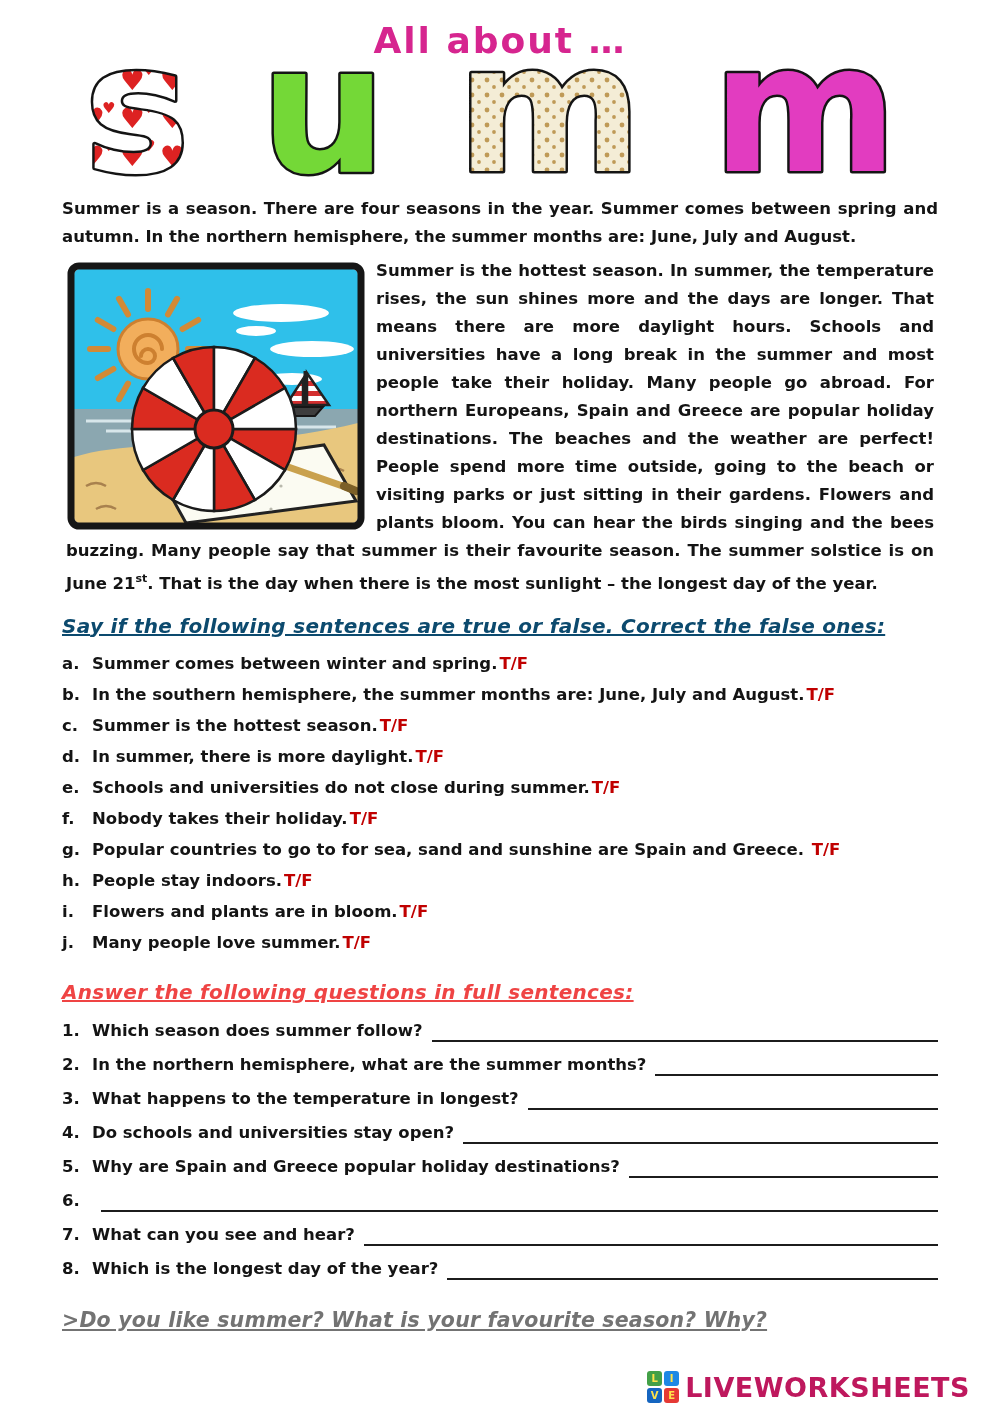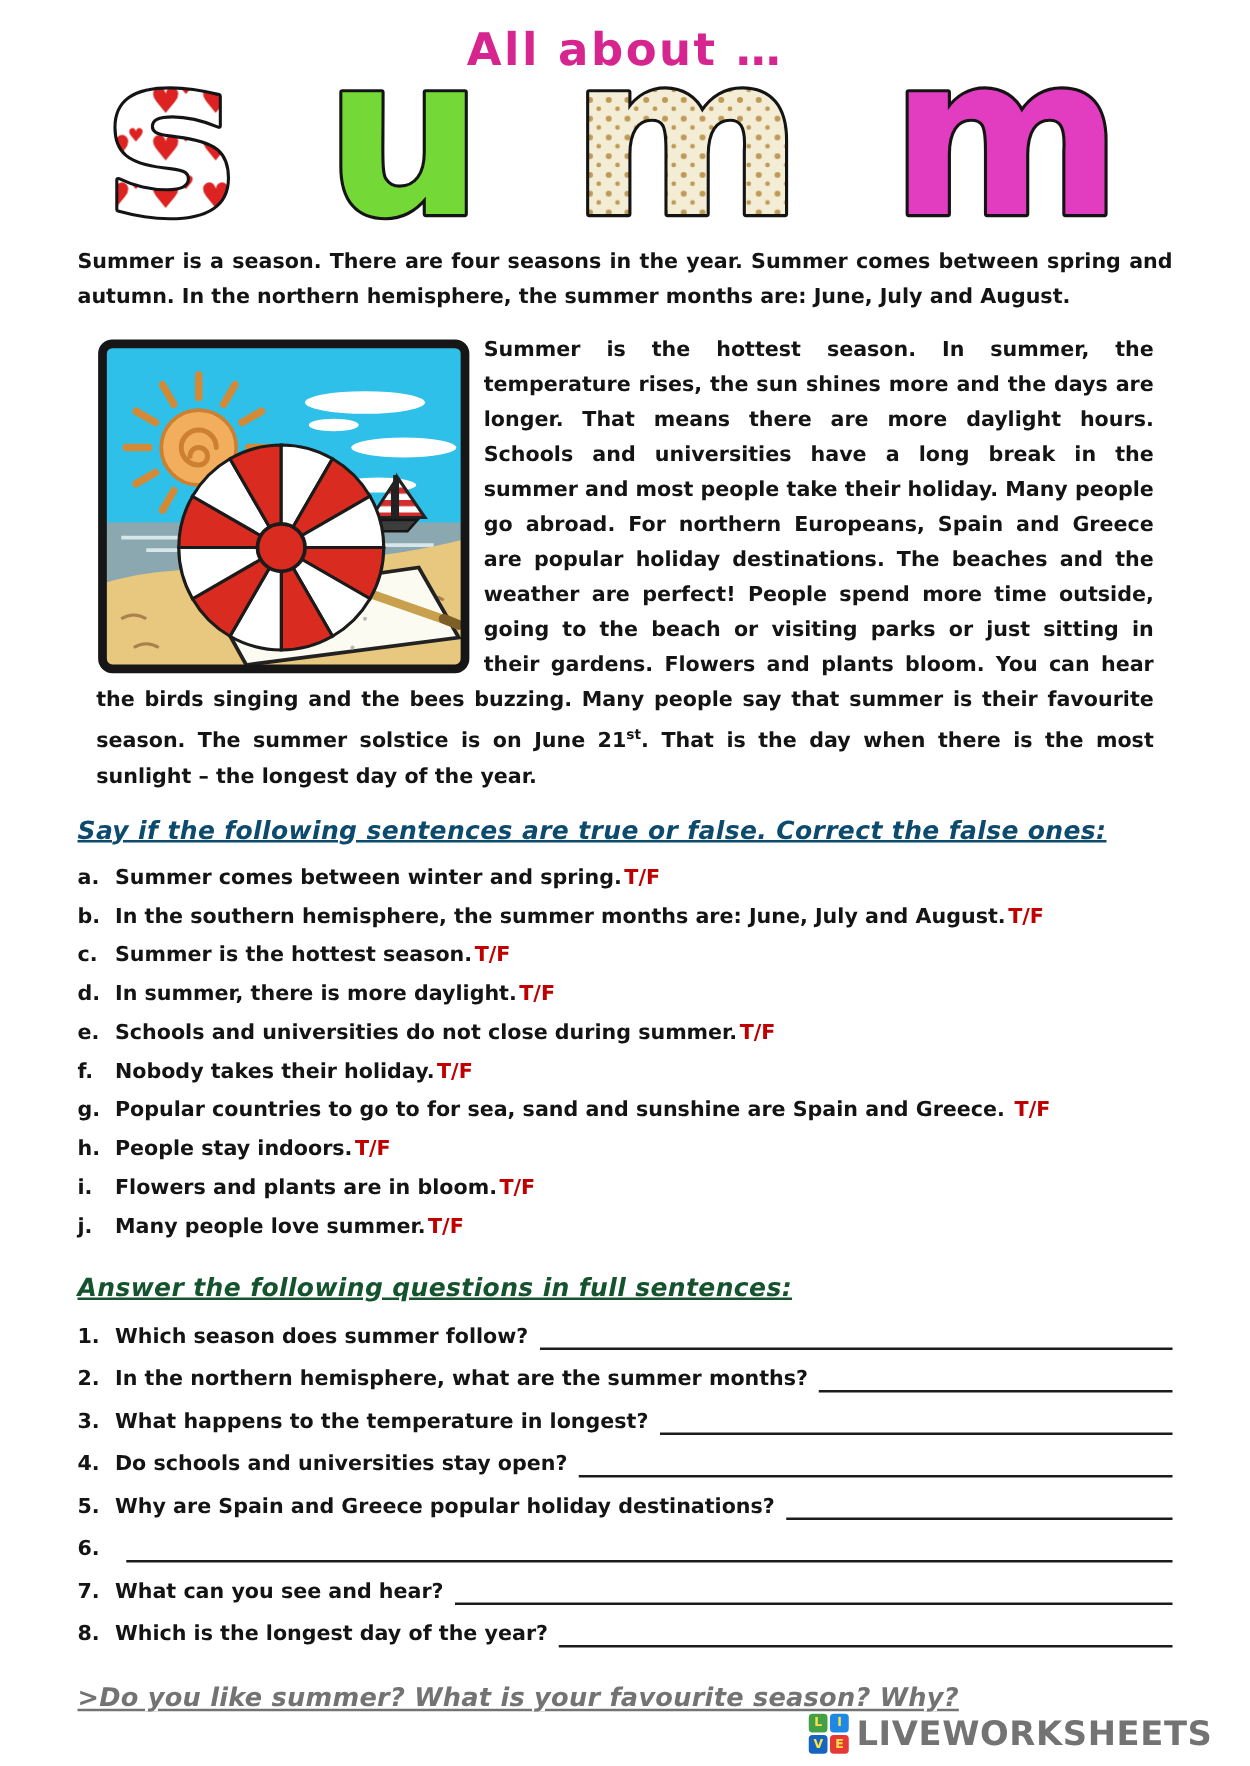--- a/index.html
+++ b/index.html
@@ -9,21 +9,21 @@
     padding:18px 62px 0 62px;
     font-family:"DejaVu Sans",sans-serif;color:#141414;
   }
   .small-title{
     text-align:center;font-size:36px;font-weight:bold;letter-spacing:2px;
     margin:2px 0 0 0;
   }
   .word-art{display:block;margin:0 auto 8px auto;}
   .body-text{font-size:16.5px;line-height:28px;font-weight:700;text-align:justify;}
   .para1{margin:6px 0 2px 0;}
-  .para2-wrap{margin:15px;}
+  .para2-wrap{margin:4px;}
   .beach-fig{float:left;width:300px;height:270px;margin:4px 10px 2px 0;}
   .clearfix{clear:both;}
   .sup{font-size:11px;vertical-align:super;font-weight:700;}
   .section-heading{
     font-size:20px;font-weight:800;font-style:italic;text-decoration:underline;
     margin:14px 0 10px 0;letter-spacing:0.3px;
   }
   .tf-list{margin:2px 0 0 0;}
   .tf-row{display:flex;line-height:31px;font-weight:700;font-size:16.5px;}
   .tf-letter{width:30px;flex:0 0 30px;}
@@ -224,21 +224,21 @@
       <span class="tf-text">Flowers and plants are in bloom.</span>
       <span class="tf-flag" style="color: rgb(192, 0, 0);">T/F</span>
     </div>
     <div class="tf-row">
       <span class="tf-letter">j.</span>
       <span class="tf-text">Many people love summer.</span>
       <span class="tf-flag" style="color: rgb(192, 0, 0);">T/F</span>
     </div>
   </div>
 
-  <div class="section-heading" style="margin-top: 22px; color: #14532d;">Answer the following questions in full sentences:</div>
+  <div class="section-heading" style="margin-top: 22px; color: #ef4444;">Answer the following questions in full sentences:</div>
 
   <div class="q-list">
     <div class="q-row">
       <span class="q-num">1.</span>
       <span>Which season does summer follow?</span>
       <span class="q-line"></span>
     </div>
     <div class="q-row">
       <span class="q-num">2.</span>
       <span>In the northern hemisphere, what are the summer months?</span>
@@ -277,16 +277,16 @@
 
   <div class="discussion" style="color: #737373;">&gt;Do you like summer? What is your favourite season? Why?</div>
 
   <div class="logo-row">
     <div class="logo-grid">
       <span class="logo-tile" style="background: rgb(67, 160, 71);">L</span>
       <span class="logo-tile" style="background: rgb(30, 136, 229);">I</span>
       <span class="logo-tile" style="background: rgb(21, 101, 192);">V</span>
       <span class="logo-tile" style="background: rgb(229, 57, 53);">E</span>
     </div>
-    <span class="logo-text" style="color: #737373; text-align: right;">LIVEWORKSHEETS</span>
+    <span class="logo-text" style="color: #be185d; text-align: right;">LIVEWORKSHEETS</span>
   </div>
 
 </div>
 
 </body></html>

